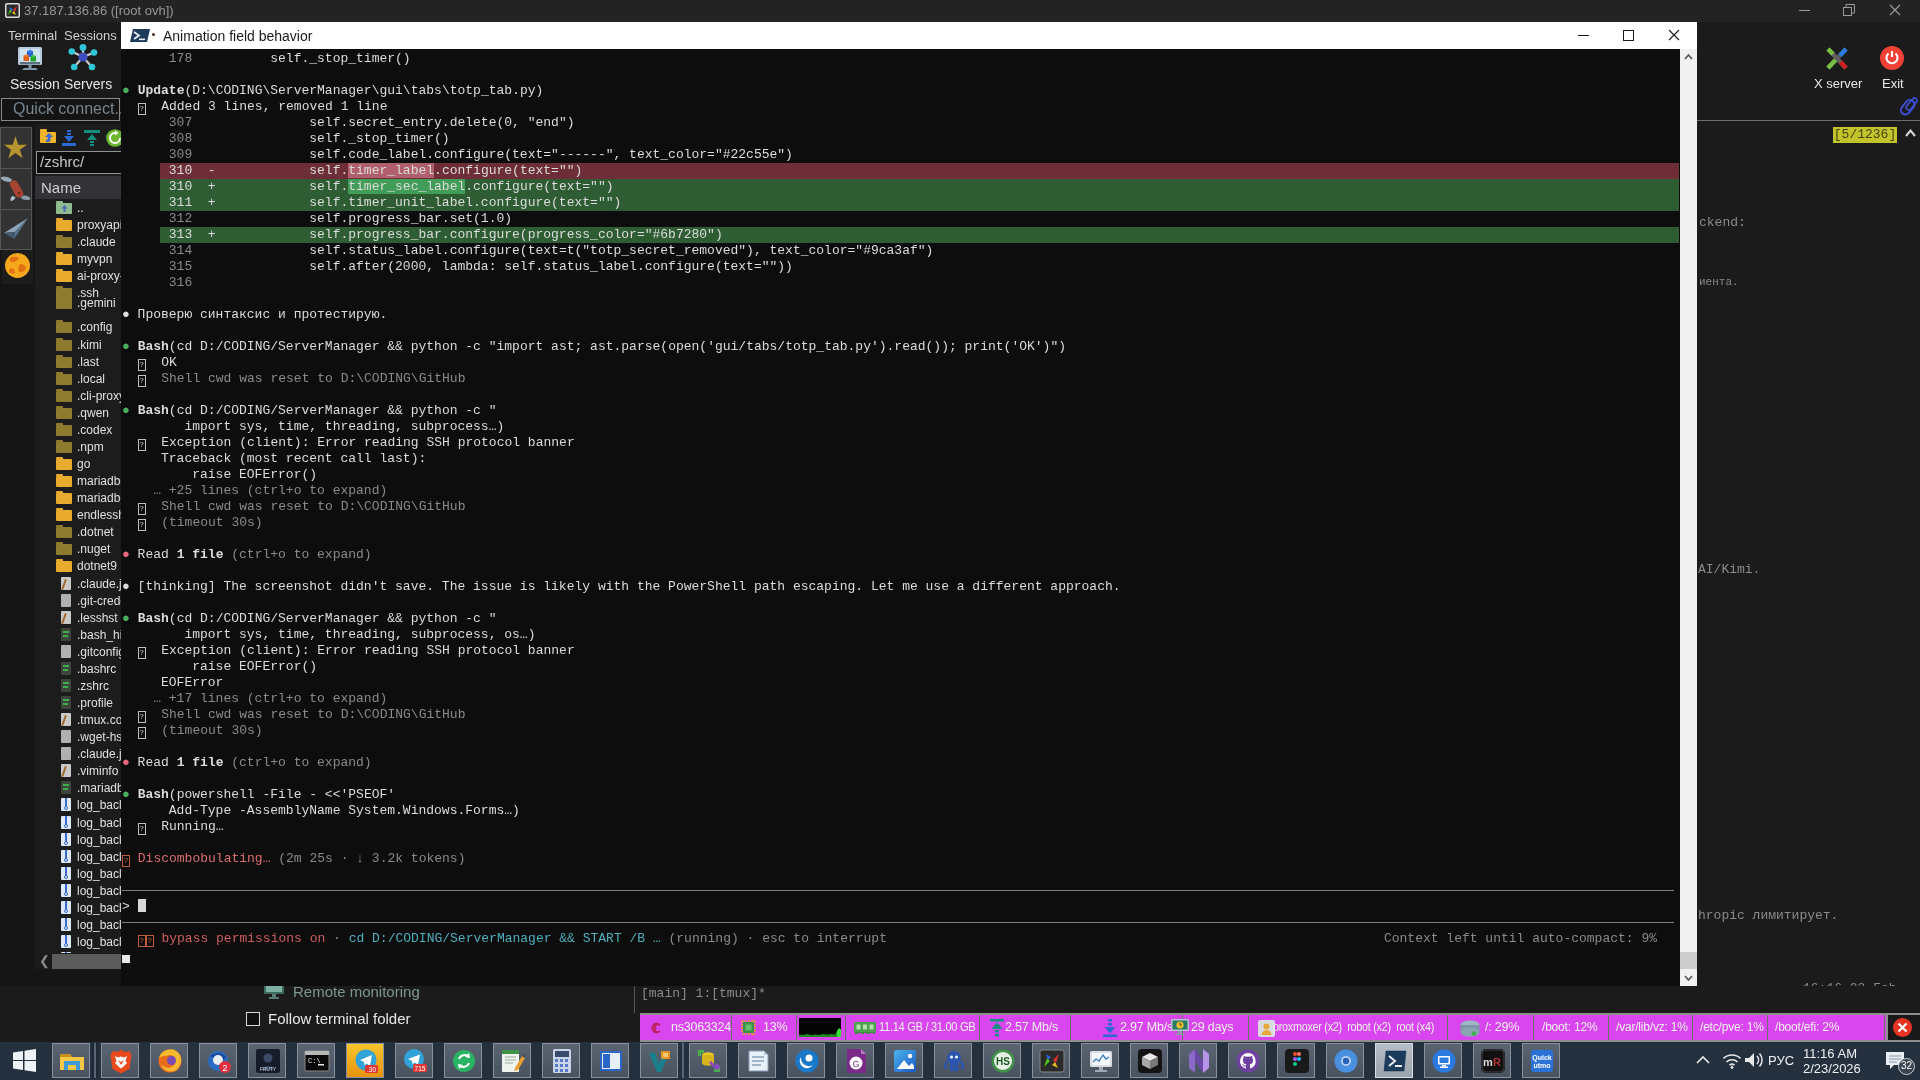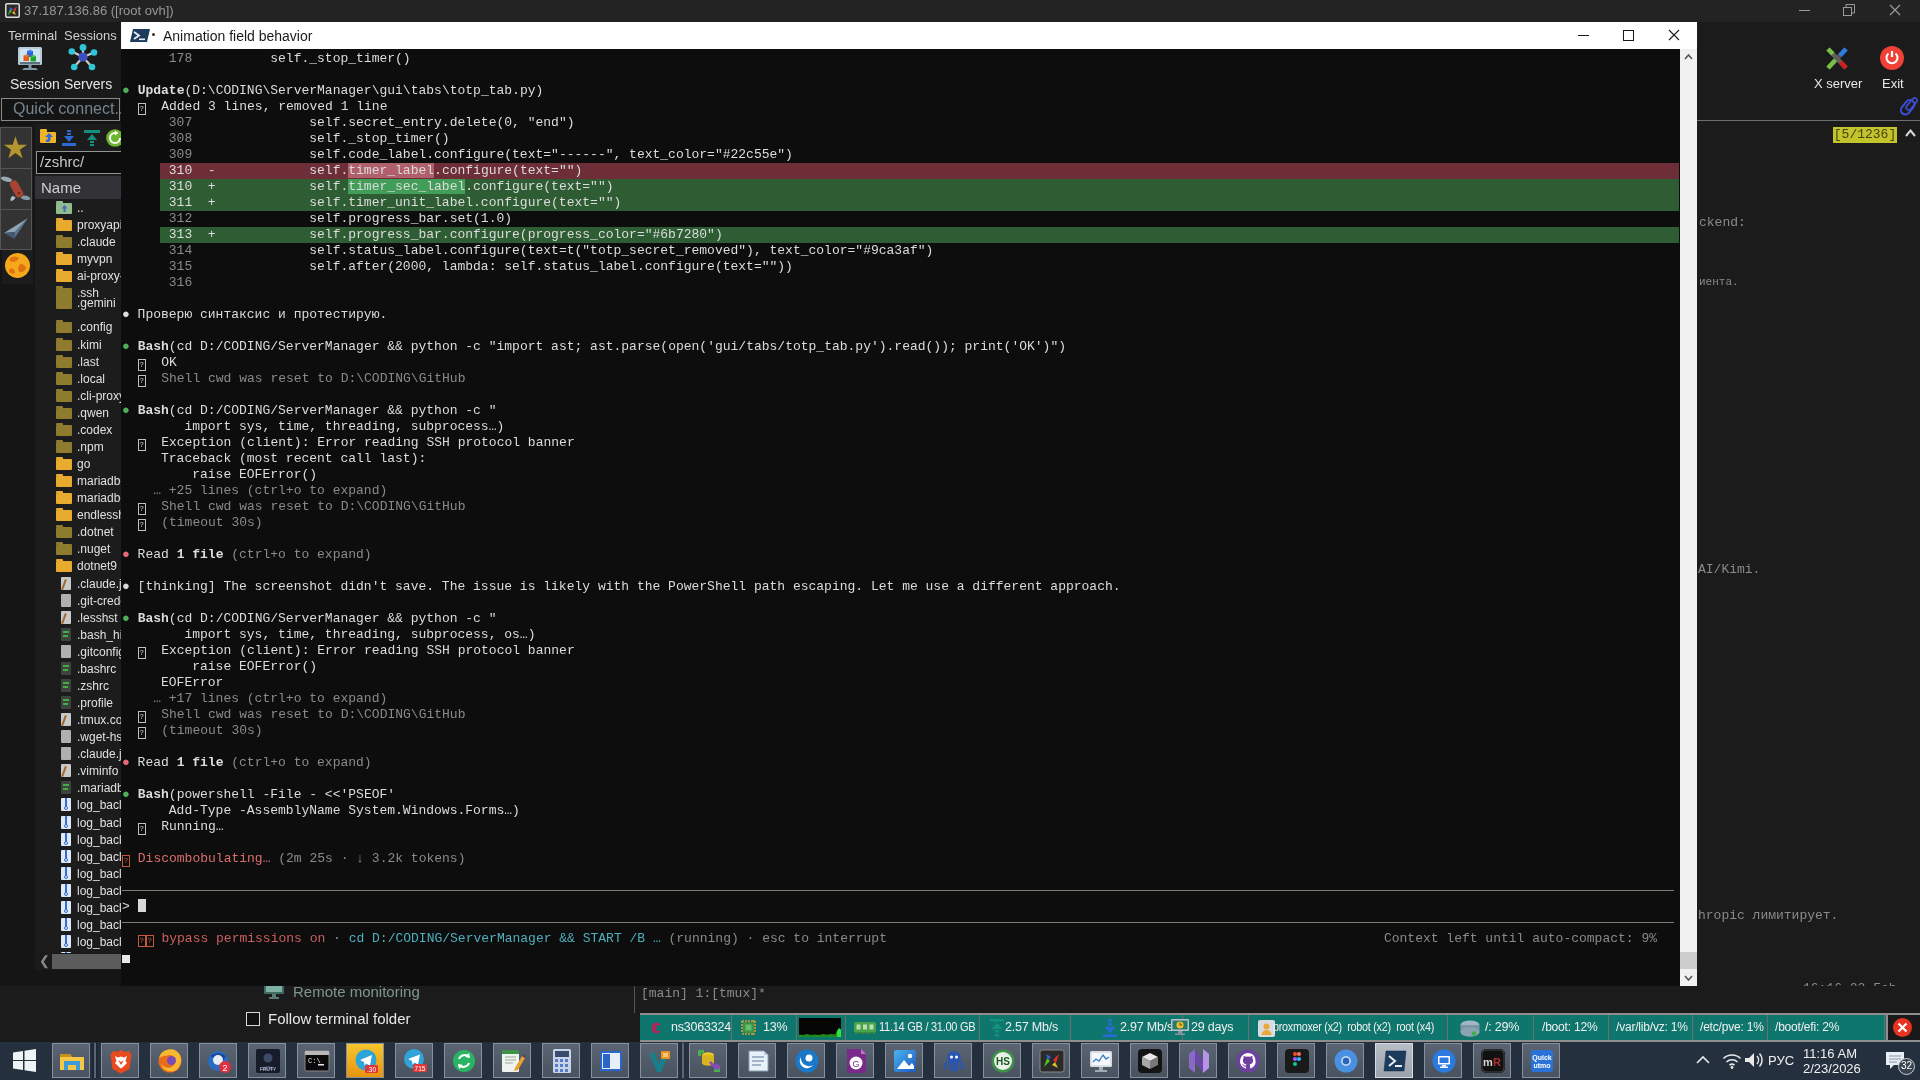--- a/index.html
+++ b/index.html
@@ -40,21 +40,21 @@
 .g{color:#8a8a8a}.gr{color:#4cae57}.pk{color:#e5697a}.rd{color:#d96f6f}.cy{color:#4fb0bf}.er{color:#cc5f5f}.b{font-weight:bold}
 .band{position:absolute;left:38px;right:0;top:0;bottom:0;}
 .bandr{background:#6e2e38}.bandg{background:#2e5c33}
 .hlr{background:#b0606c}.hlg{background:#429d58}
 .fg{position:relative;z-index:1;}
 .bx{display:inline-block;box-sizing:border-box;width:8px;height:12px;border:1px solid #c0c0c0;font-size:8px;line-height:9px;text-align:center;color:#c0c0c0;vertical-align:-1px;font-weight:normal;}
 .bxr{border-color:#c05a3a;color:#c05a3a;}
 .cur{display:inline-block;width:8px;height:13px;background:#d8d8d8;vertical-align:-2px;}
 .hline{position:absolute;height:1px;background:#7d7d72;}
 
-#sbar{left:640px;top:1013px;width:1246px;height:29px;background:#0f766e;border-top:2px solid #8e8e8e;border-bottom:2px solid #8e8e8e;box-sizing:border-box;}
+#sbar{left:640px;top:1013px;width:1246px;height:29px;background:#d946ef;border-top:2px solid #8e8e8e;border-bottom:2px solid #8e8e8e;box-sizing:border-box;}
 .seg{position:absolute;top:0;height:25px;border-right:1px solid #6f6f6f;color:#f0f0f0;font-size:12.5px;letter-spacing:-0.2px;line-height:25px;white-space:nowrap;overflow:hidden;}
 #xbox{left:1886px;top:1013px;width:34px;height:29px;background:#191919;border:2px solid #8e8e8e;border-right:none;box-sizing:border-box;}
 
 #tbar{left:0;top:1042px;width:1920px;height:38px;background:#25303f;}
 .tbtn{position:absolute;top:1px;width:38px;height:35px;background:linear-gradient(#5b6472,#49525f);border:1px solid #87909c;box-sizing:border-box;}
 .tico{position:absolute;left:6px;top:4px;width:26px;height:26px;}
 </style></head>
 <body>
 <div id="root">
 

